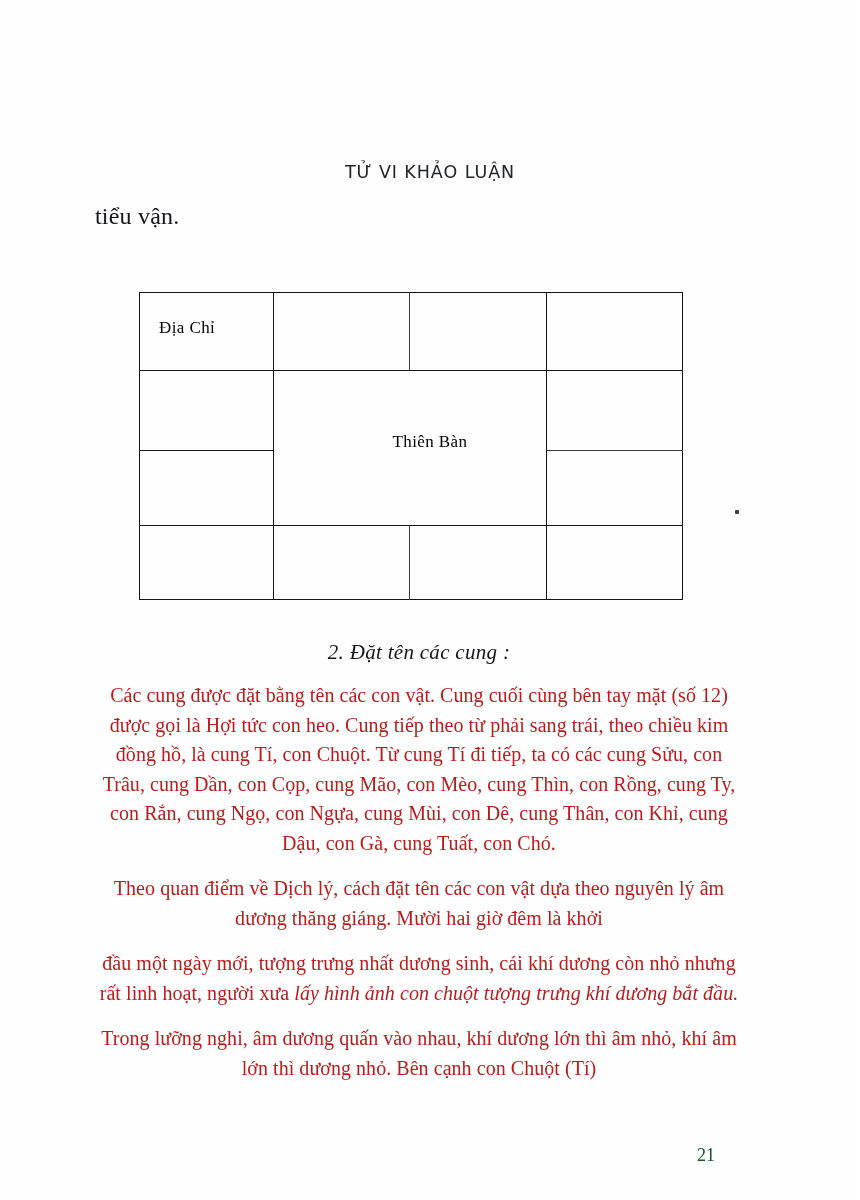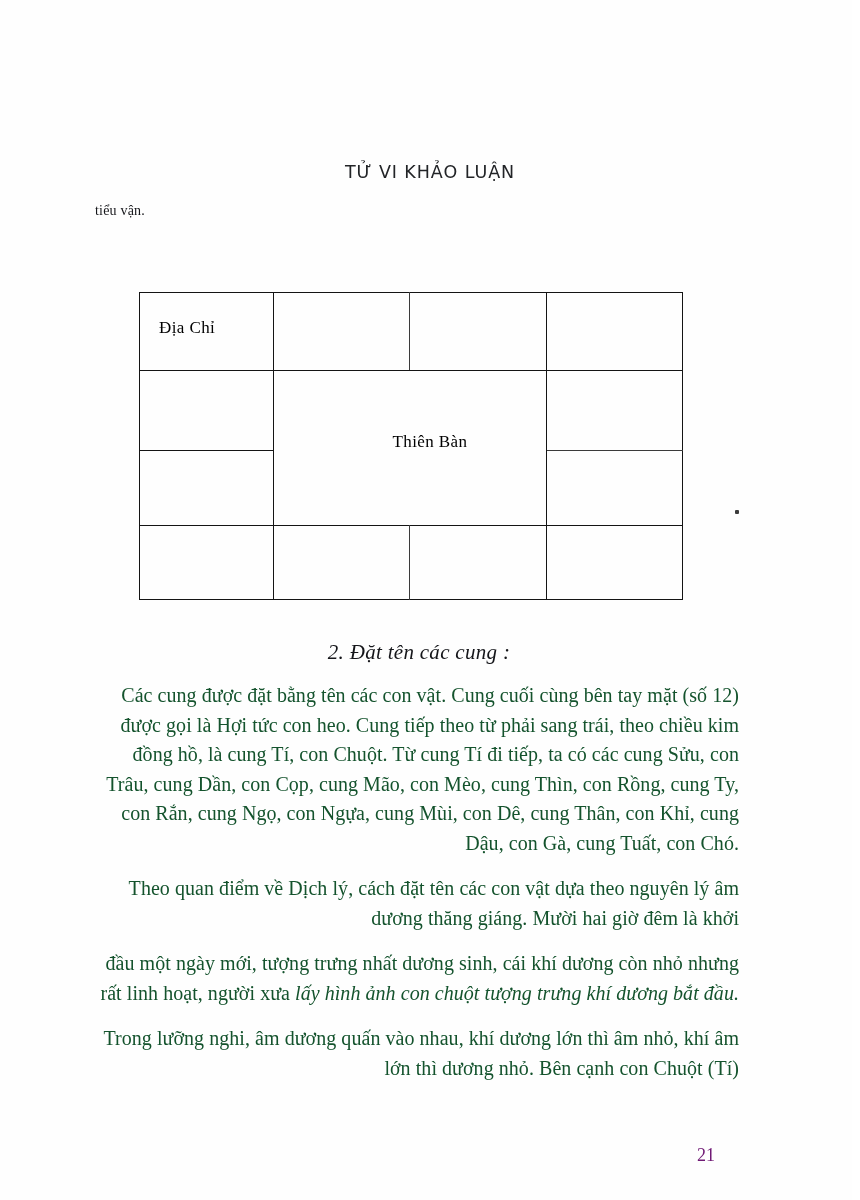--- a/index.html
+++ b/index.html
@@ -29,21 +29,21 @@
     font-size: 17.5px;
     letter-spacing: 0.9px;
     color: #222427;
   }
 
   
   #lead-line {
     position: absolute;
     top: 203px;
     left: 95px;
-    font-size: 14px;
+    font-size: 24px;
     letter-spacing: 0.2px;
     color: #15161a;
   }
 
   
   #chart-figure {
     position: absolute;
     left: 139px;
     top: 292px;
     width: 544px;
@@ -127,38 +127,38 @@
     margin: 0 0 16px 0;
     color: #15161a;
     text-align: center;
   }
 
   .para {
     font-size: 20px;
     line-height: 29.5px;
     margin: 16px 0 14px 0;
     letter-spacing: 0.05px;
-    color: #14532d;
-    text-align: right;
+    color: #b91c1c;
+    text-align: center;
   }
 
   .para.tight { margin-bottom: 10px; }
 
   .ital { font-style: italic; }
 
   
   #folio {
     position: absolute;
     top: 1145px;
     left: 0;
     width: 860px;
     text-align: center;
     padding-right: 0;
     font-size: 18px;
-    color: #701a75;
+    color: #14532d;
   }
   #folio span { position: relative; left: 276px; }
 </style>
 </head>
 <body>
 
 <div id="page">
 
   <div id="running-head">TỬ VI KHẢO LUẬN</div>
 

